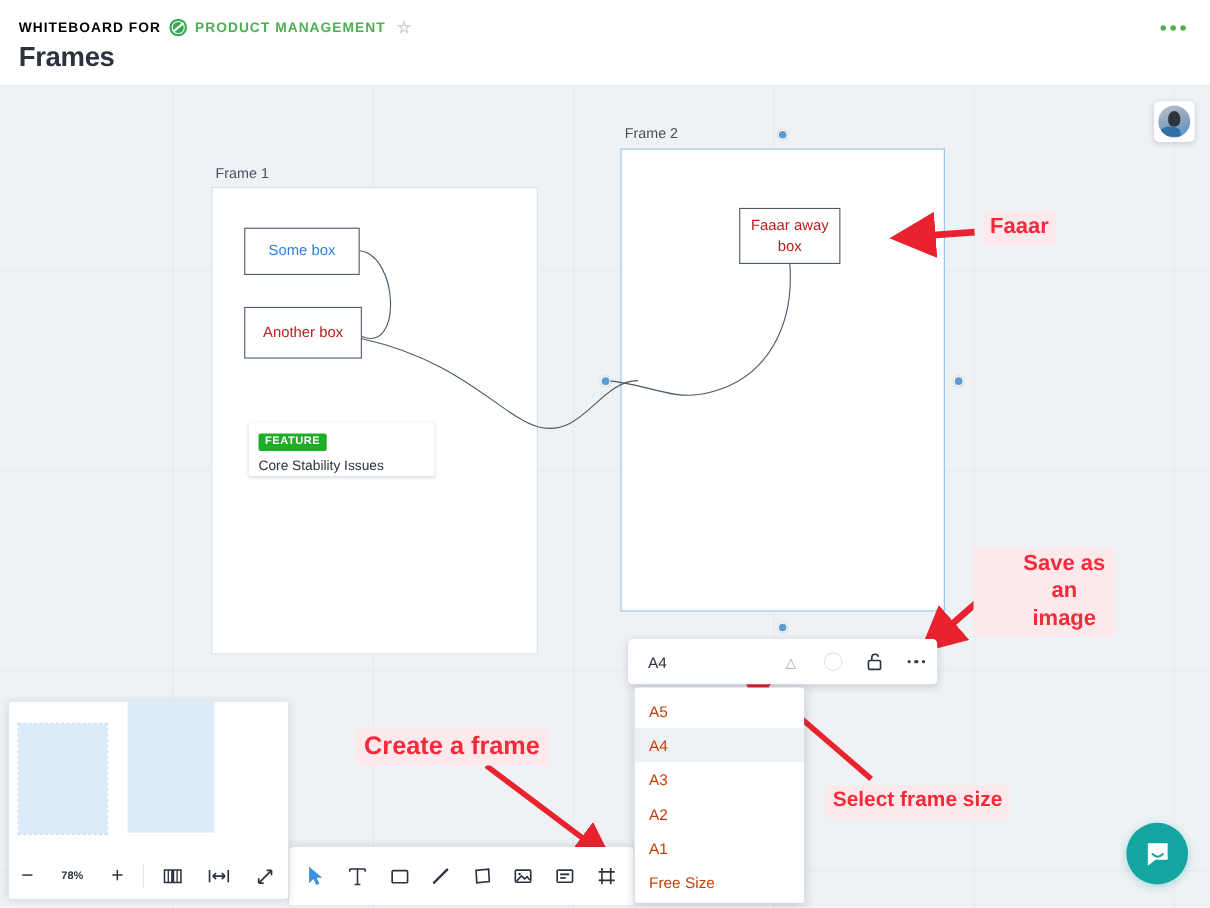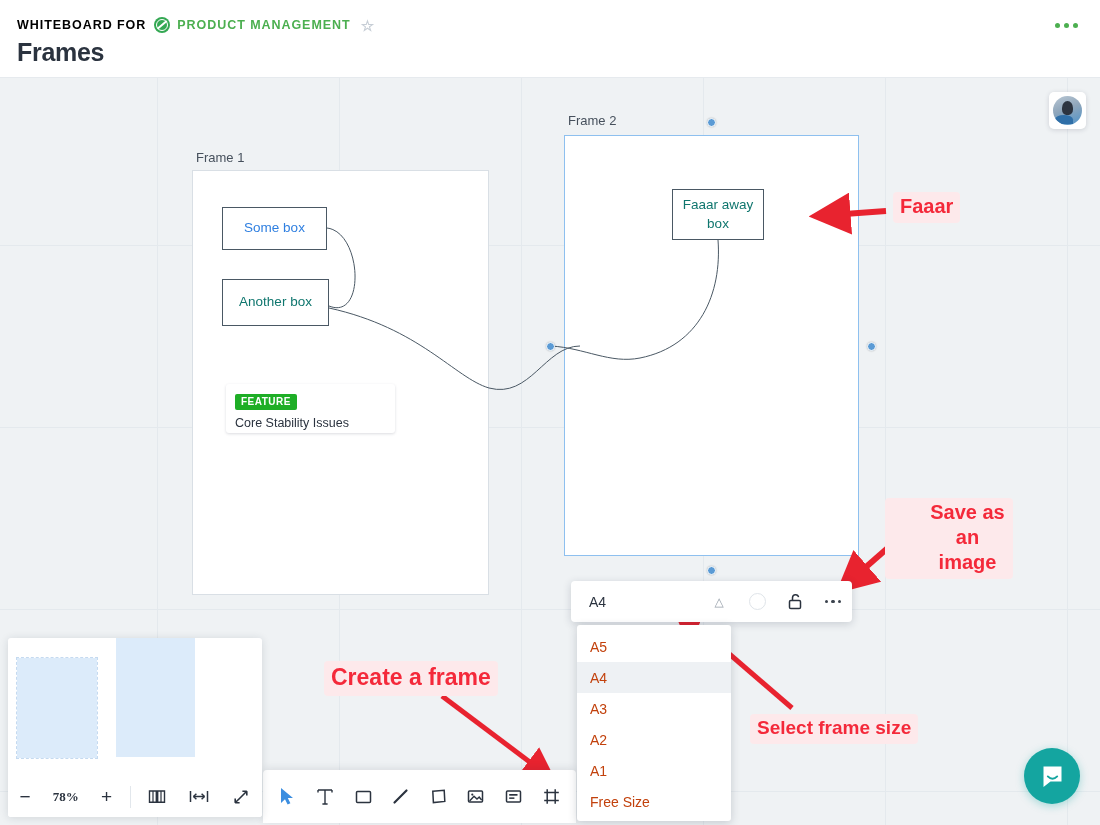--- a/index.html
+++ b/index.html
@@ -99,21 +99,21 @@
   #h-top    { left: 707px; top: 40px; }
   #h-bottom { left: 707px; top: 488px; }
   #h-left   { left: 546px; top: 264px; }
   #h-right  { left: 867px; top: 264px; }
 
   
   .shape {
     position: absolute; background: #ffffff;
     border: 1px solid #4a5864;
     display: flex; align-items: center; justify-content: center;
-    text-align: center; font-size: 13.5px; color: #0f766e;
+    text-align: center; font-size: 13.5px; color: #b91c1c;
     line-height: 1.35;
     z-index: 6;
   }
   #box-some    { left: 222px; top: 129px; width: 105px; height: 43px; color: #2f7fe0; }
   #box-another { left: 222px; top: 201px; width: 107px; height: 47px; }
   #box-faaar   { left: 672px; top: 111px; width: 92px; height: 51px; }
 
   .card {
     position: absolute; left: 226px; top: 306px; width: 169px; height: 49px;
     background: #ffffff; border-radius: 3px;
@@ -217,21 +217,21 @@
   #mini-r2 { left: 108px; top: 0px; width: 79px; height: 119px; }
   .mini-bar {
     position: absolute; left: 0; bottom: 0; width: 254px; height: 41px;
     display: flex; align-items: center; background: #ffffff;
   }
   .mm-btn {
     display: flex; align-items: center; justify-content: center;
     color: #2b333f; height: 41px;
   }
   #mm-minus { width: 34px; font-size: 19px; }
-  #mm-zoom  { width: 48px; font-size: 13px; font-weight: 700; font-family: Liberation Serif, serif; }
+  #mm-zoom  { width: 48px; font-size: 10px; font-weight: 700; }
   #mm-plus  { width: 34px; font-size: 19px; }
   .mm-sep { width: 1px; height: 22px; background: #e2e7ec; margin: 0 6px; }
   #mm-pages { width: 42px; }
   #mm-fit   { width: 42px; }
   #mm-full  { width: 42px; }
 
   
   .avatar-wrap {
     position: absolute; right: 14px; top: 14px;
     width: 37px; height: 37px; border-radius: 5px;

